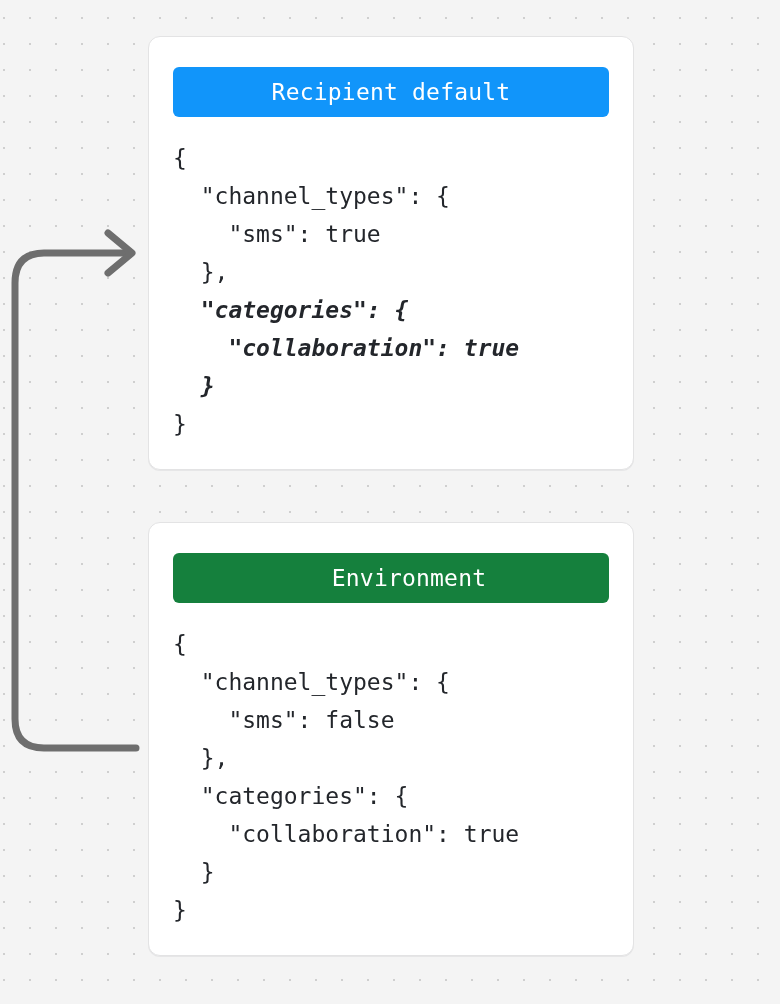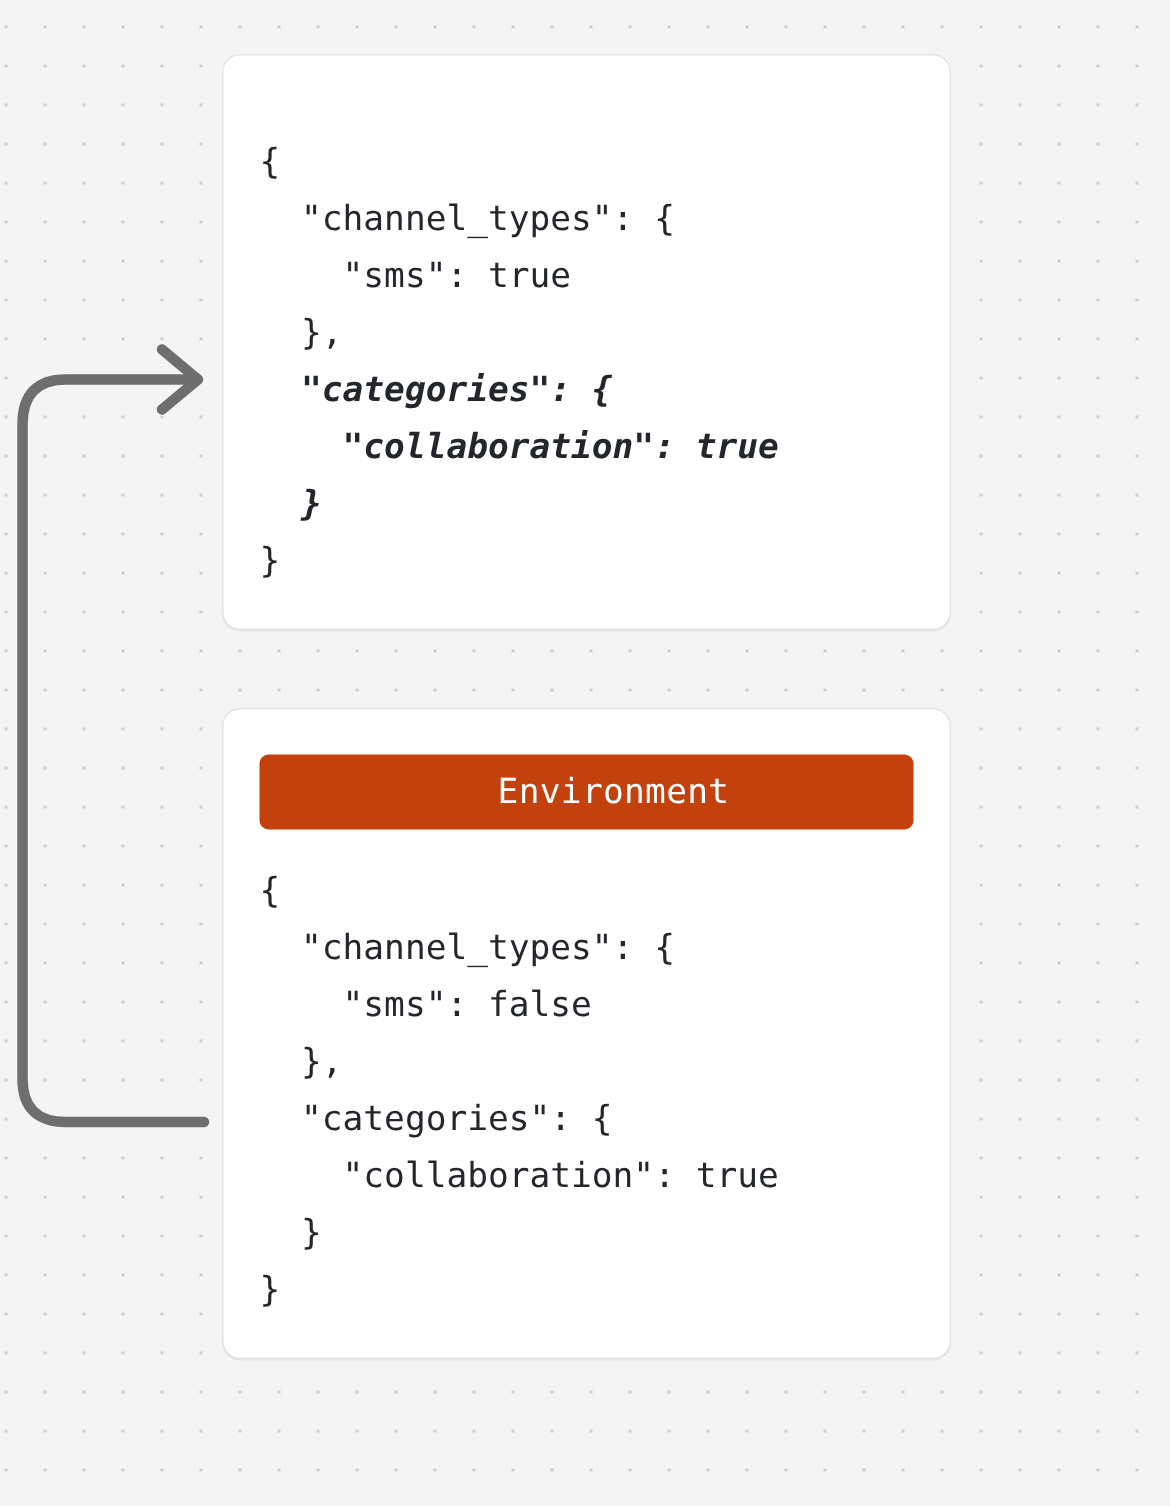--- a/index.html
+++ b/index.html
@@ -82,21 +82,22 @@
 <body style="background-color: rgb(244, 244, 244); background-image: radial-gradient(circle at 1px 1px, rgb(207, 207, 207) 1.05px, rgba(0, 0, 0, 0) 1.35px); background-size: 26px 26px;">
 
 <svg id="connector" viewBox="0 0 780 1004" width="780" height="1004" aria-hidden="true">
   <path d="M 136 748 L 44 748 Q 15 748 15 719 L 15 283 Q 15 253 44 253 L 124 253" fill="none" stroke="#6e6e6e" stroke-width="7" stroke-linecap="round" stroke-linejoin="round"></path>
   <path d="M 108 233 L 132 253 L 108 273" fill="none" stroke="#6e6e6e" stroke-width="7" stroke-linecap="round" stroke-linejoin="round"></path>
 </svg>
 
 <div class="cards">
 
   <div class="card">
+    <div class="card-header accent-blue" style="background: rgb(17, 149, 250);">Recipient default</div>
     <pre class="code"><span class="ln">{</span><span class="ln">  "channel_types": {</span><span class="ln">    "sms": true</span><span class="ln">  },</span><span class="ln diff">  "categories": {</span><span class="ln diff">    "collaboration": true</span><span class="ln diff">  }</span><span class="ln">}</span></pre>
   </div>
 
   <div class="card">
-    <div class="card-header accent-green" style="background: #c2410c; padding-left: 36px;">Environment</div>
+    <div class="card-header accent-green" style="background: #15803d; padding-left: 36px;">Environment</div>
     <pre class="code"><span class="ln">{</span><span class="ln">  "channel_types": {</span><span class="ln">    "sms": false</span><span class="ln">  },</span><span class="ln">  "categories": {</span><span class="ln">    "collaboration": true</span><span class="ln">  }</span><span class="ln">}</span></pre>
   </div>
 
 </div>
 
 </body></html>

